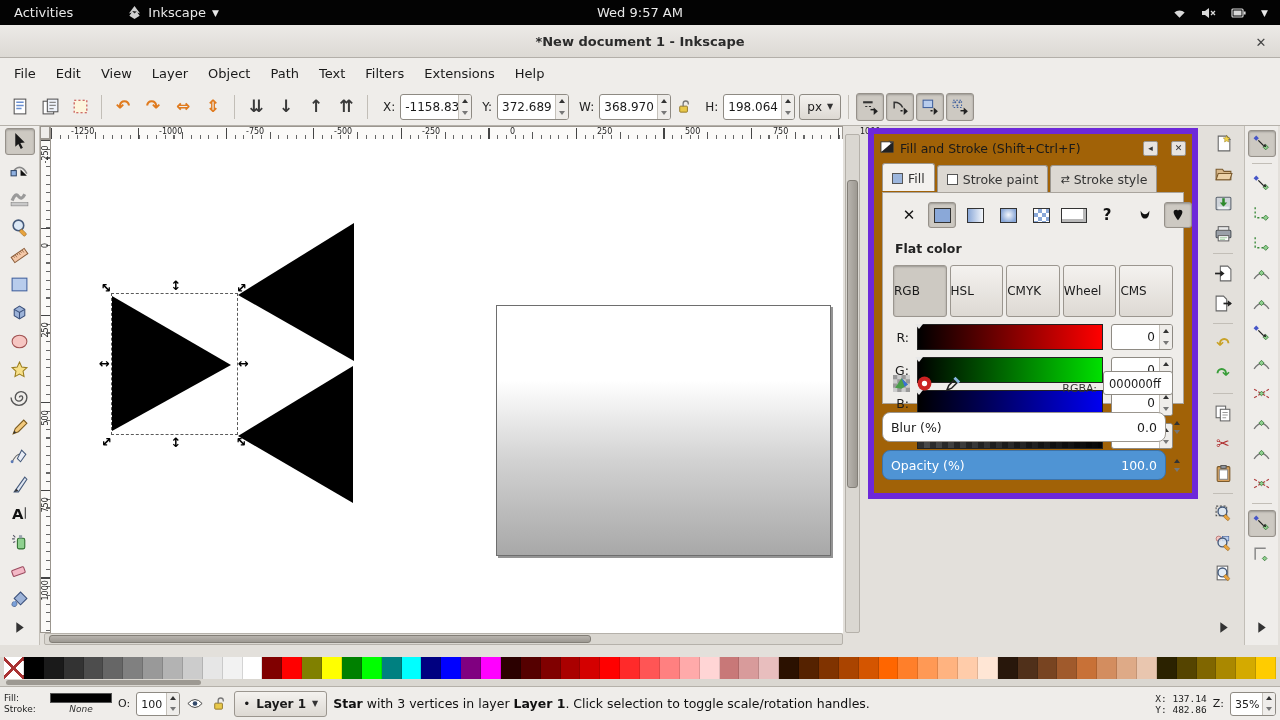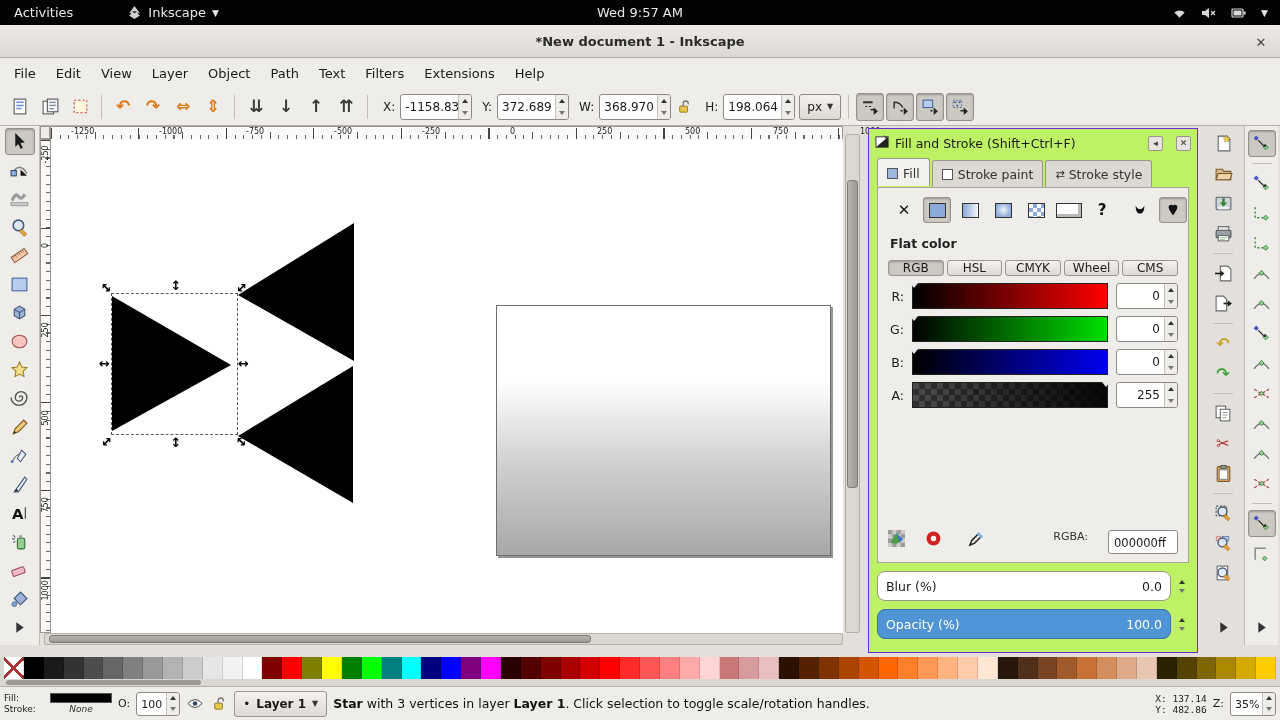--- a/index.html
+++ b/index.html
@@ -69,21 +69,21 @@
   .selbox { position:absolute; border:1px dashed #5a5a5a; }
   .handle { position:absolute; font-size:13px; font-weight:bold; color:#000; line-height:1; }
   .gradrect { position:absolute; border:1px solid #6e6e6e; background:linear-gradient(#ffffff 0%,#ffffff 30%,#d2d2d2 62%,#a8a8a8 100%); box-shadow:2px 2px 0 rgba(60,60,60,.55); }
 
   .vscroll { position:absolute; right:0; top:8px; width:15px; bottom:12px; background:#dad7d1; border:1px solid #b5b1aa; border-radius:2px; }
   .vscroll .thumb { position:absolute; left:1px; right:1px; top:9%; height:62%; background:linear-gradient(90deg,#b8b4ae,#9d9992); border:1px solid #827e77; border-radius:3px; }
   .hscroll { position:absolute; left:4px; right:17px; bottom:0; height:12px; background:#dad7d1; border:1px solid #b5b1aa; border-radius:2px; }
   .hscroll .thumb { position:absolute; top:1px; bottom:1px; left:0.5%; width:68%; background:linear-gradient(#b8b4ae,#9d9992); border:1px solid #827e77; border-radius:3px; }
 
   
-  .panel { position:absolute; left:868px; top:2px; width:330px; height:525px; background:#bef264; border:1px solid #6d28d9; }
+  .panel { position:absolute; left:868px; top:2px; width:330px; height:371px; background:#a16207; border:6px solid #6d28d9; }
   .panel-head { display:flex; align-items:center; gap:5px; padding:5px 6px 4px 6px; font-size:12.5px; }
   .panel-head svg { width:15px; height:15px; }
   .mini-btn { width:15px; height:15px; border:1px solid #9b968f; border-radius:2px; background:#e7e4e0; display:flex; align-items:center; justify-content:center; font-size:9px; color:#333; flex:none; }
   .panel-head .spacer { flex:1; }
   .tabs { display:flex; padding:2px 6px 0 8px; gap:2px; position:relative; }
   .tab { display:flex; align-items:center; gap:5px; padding:5px 9px; font-size:12.5px; border:1px solid #9b968f; border-bottom:none; border-radius:3px 3px 0 0; background:#dcd8d2; color:#333; position:relative; top:2px; }
   .tab.active { background:#f3f1ee; top:0; padding-top:7px; z-index:2; }
   .tab .sq { width:11px; height:11px; border:1px solid #555; background:#9cb6dd; display:inline-block; }
   .tab .sq.empty { background:#fff; }
   .tab .ssty { font-size:11px; letter-spacing:-1px; }
@@ -94,34 +94,34 @@
   .ftbtn .chip { width:17px; height:15px; border:1px solid #333; }
   .chip.flat { background:#8aa8d8; }
   .chip.lin { background:linear-gradient(90deg,#8aa8d8,#f4f7fb); }
   .chip.rad { background:radial-gradient(circle at 50% 45%,#f4f7fb 0%,#8aa8d8 75%); }
   .chip.pat { background:#fff; background-image:linear-gradient(45deg,#8aa8d8 25%,transparent 25% 75%,#8aa8d8 75%),linear-gradient(45deg,#8aa8d8 25%,transparent 25% 75%,#8aa8d8 75%); background-size:8px 8px; background-position:0 0,4px 4px; }
   .chip.swatch { background:#fff; box-shadow:inset -3px -3px 0 #b9b9b9; }
   .ftx { font-size:15px; font-weight:bold; color:#111; }
   .ft-gap { flex:1; }
   .mode-label { padding:13px 0 0 12px; font-weight:bold; font-size:12.5px; color:#222; }
   .ctabs { display:flex; gap:3px; padding:9px 10px 0 10px; }
-  .ctab { flex:1; text-align:center; padding:0 0; font-size:12px; border:1px solid #9b968f; border-radius:3px; background:linear-gradient(#f4f2ef,#ddd9d3); }
+  .ctab { flex:1; padding:18px 0; font-size:12px; border:1px solid #9b968f; border-radius:3px; background:linear-gradient(#f4f2ef,#ddd9d3); }
   .ctab.pressed { background:#cdc9c2; box-shadow:inset 0 1px 2px rgba(0,0,0,.25); }
   .chan { display:flex; align-items:center; padding:7px 10px 0 10px; gap:8px; }
   .chan .clab { width:16px; font-size:12.5px; text-align:right; }
   .chan .slider { flex:1; height:26px; border:1px solid #222; position:relative; }
   .slider.r { background:linear-gradient(90deg,#000,#ff0000); }
   .slider.g { background:linear-gradient(90deg,#000,#00e000); }
   .slider.b { background:linear-gradient(90deg,#000,#0000f0); }
   .slider.a { background-color:#8a8a8a; background-image:linear-gradient(90deg,rgba(0,0,0,.45),rgba(0,0,0,.95)),linear-gradient(45deg,#555 25%,transparent 25% 75%,#555 75%),linear-gradient(45deg,#555 25%,transparent 25% 75%,#555 75%); background-size:100% 100%,12px 12px,12px 12px; background-position:0 0,0 0,6px 6px; }
   .smark { position:absolute; width:0; height:0; border-left:4px solid transparent; border-right:4px solid transparent; border-top:5px solid #e8e8e8; top:-1px; }
   .smark.left { left:-3px; } .smark.right { right:-3px; }
   .chan .spinbox { width:62px; }
   .chan .spinbox .val { flex:1; }
-  .rgba-row { position:absolute; bottom:8px; left:10px; right:10px; display:flex; align-items:flex-start; gap:20px; }
+  .rgba-row { position:absolute; bottom:8px; left:10px; right:10px; display:flex; align-items:flex-end; gap:6px; }
   .rgba-row svg { width:17px; height:17px; }
   .rgba-row .lab { margin-left:auto; font-size:11px; color:#333; }
   .rgba-field { width:70px; height:24px; border:1px solid #8e8a83; border-radius:3px; background:#fff; font-size:11.5px; padding:5px 5px 0 5px; }
   .spinscale { position:absolute; left:8px; height:30px; display:flex; align-items:center; }
   .ss-box { flex:1; height:30px; border:1px solid #9b968f; border-radius:8px; background:#fff; display:flex; align-items:center; padding:0 8px; font-size:12.5px; }
   .ss-box .v { margin-left:auto; }
   .ss-box.full { background:#4f94d4; border-color:#3d73a8; color:#fff; }
   .ss-arrows { width:15px; display:flex; flex-direction:column; align-items:center; justify-content:center; gap:5px; margin-left:3px; }
   .blur-row { bottom:51px; right:8px; }
   .opacity-row { bottom:13px; right:8px; }

